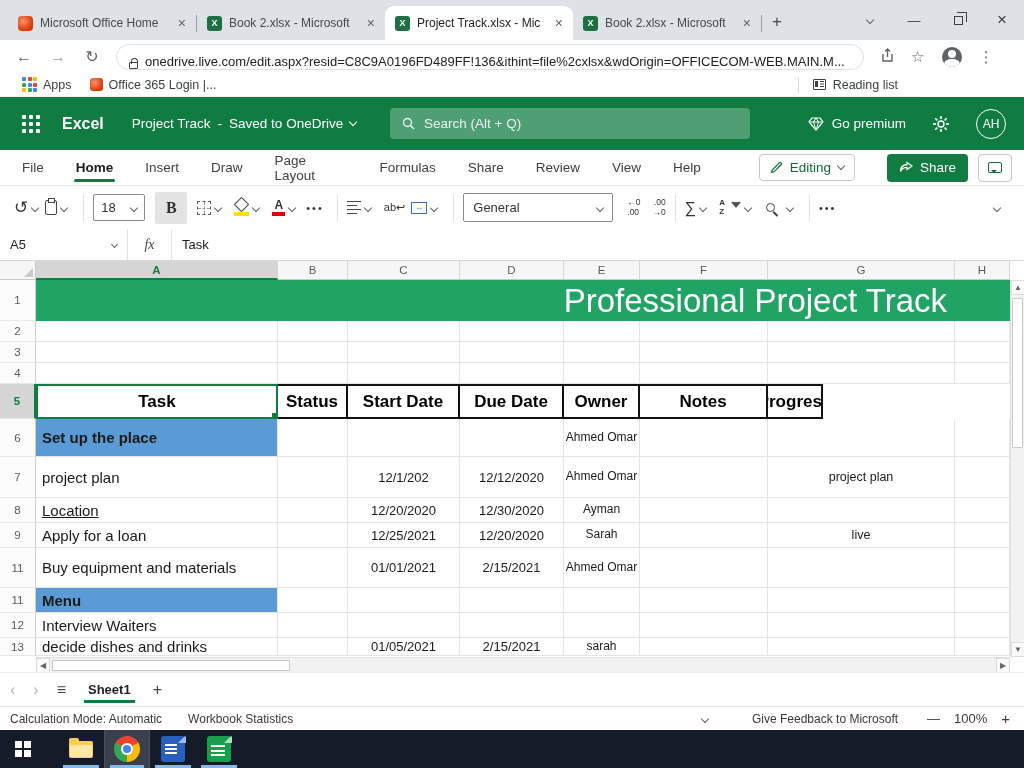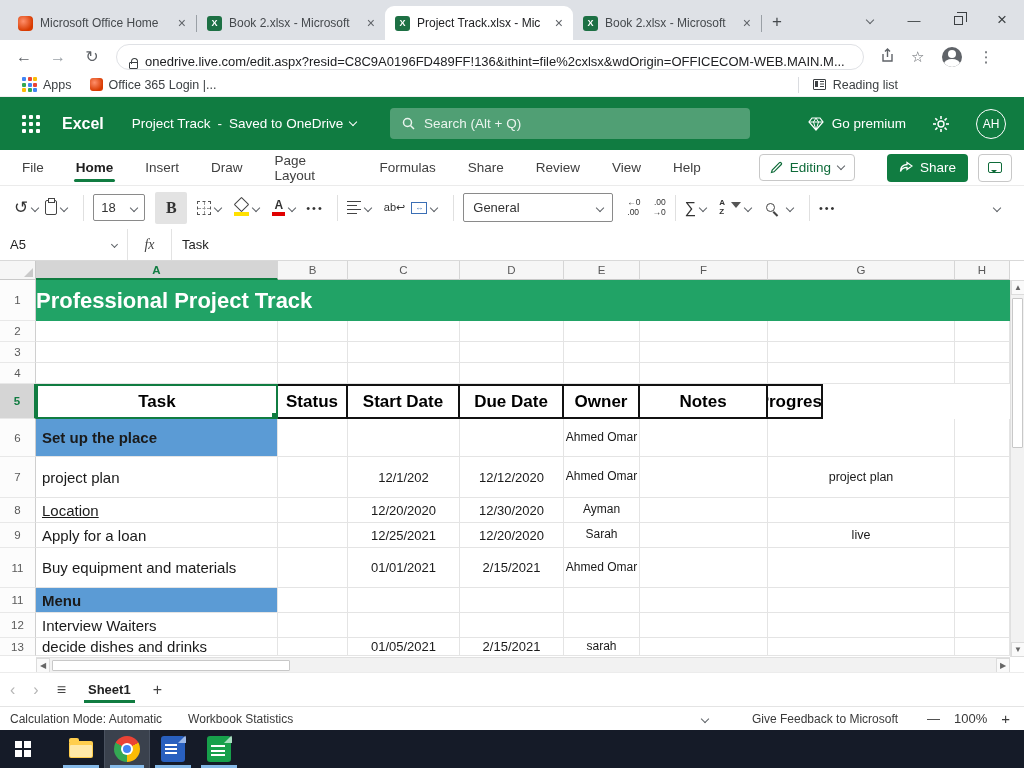--- a/index.html
+++ b/index.html
@@ -123,21 +123,21 @@
   .cell{display:flex;align-items:center;justify-content:center;border-right:1px solid #e4e4e4;border-bottom:1px solid #e4e4e4;overflow:hidden;white-space:nowrap;font-size:13px;color:#1a1a1a}
   .cell.cA{justify-content:flex-start;padding-left:6px;font-size:15px}
   .cell.fillA{background:var(--fillblue);font-weight:700}
   .cell.owner{font-size:12px;white-space:normal;text-align:center;line-height:1.6}
   .cell.linkcell{font-size:12.5px}
   .hcell{display:flex;align-items:center;justify-content:center;font-weight:700;font-size:17px;color:#000;border:2px solid #111;border-left:none;overflow:hidden;white-space:nowrap;background:#fff}
   .hcell.first{border-left:2px solid #111}
   .hcell.selcell{border:2px solid var(--green);position:relative}
   .handle{position:absolute;right:-1px;bottom:-1px;width:6px;height:6px;background:var(--green);border:1px solid #fff}
   #titleband{background:var(--titlegreen);flex:1;display:flex;align-items:center}
-  #sheet-title{width:919px;padding-right:8px;font-size:22px;font-weight:700;color:#fff;white-space:nowrap}
+  #sheet-title{width:919px;text-align:right;padding-right:8px;font-size:33px;font-weight:400;color:#fff;white-space:nowrap}
   
   #vscroll{position:absolute;right:0;top:280px;width:14px;height:377px;background:#f2f2f2;border-left:1px solid #e0e0e0;font-size:8px;color:#666}
   .sbtn{width:14px;height:15px;display:flex;align-items:center;justify-content:center;background:#fafafa;border:1px solid #dcdcdc}
   #vthumb{position:absolute;top:18px;left:1px;width:11px;height:150px;background:#fff;border:1px solid #c8c8c8;border-radius:1px}
   #vscroll .sbtn.bottom{position:absolute;bottom:0}
   #hscroll{position:absolute;left:36px;top:657px;width:974px;height:15px;background:#f2f2f2;border-top:1px solid #e0e0e0;font-size:8px;color:#666;display:flex;align-items:center}
   #hthumb{width:238px;height:11px;background:#fff;border:1px solid #c8c8c8;margin-left:2px;border-radius:1px}
   #hscroll .sbtn.right{position:absolute;right:0}
 
   

